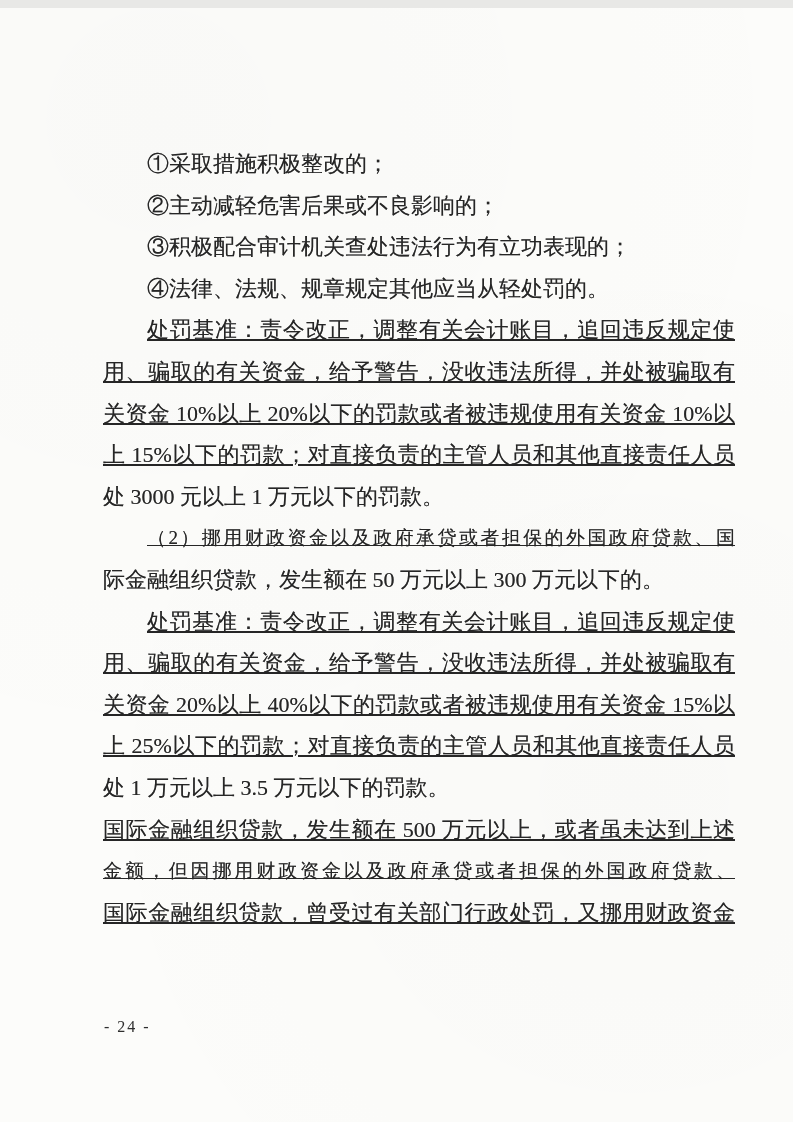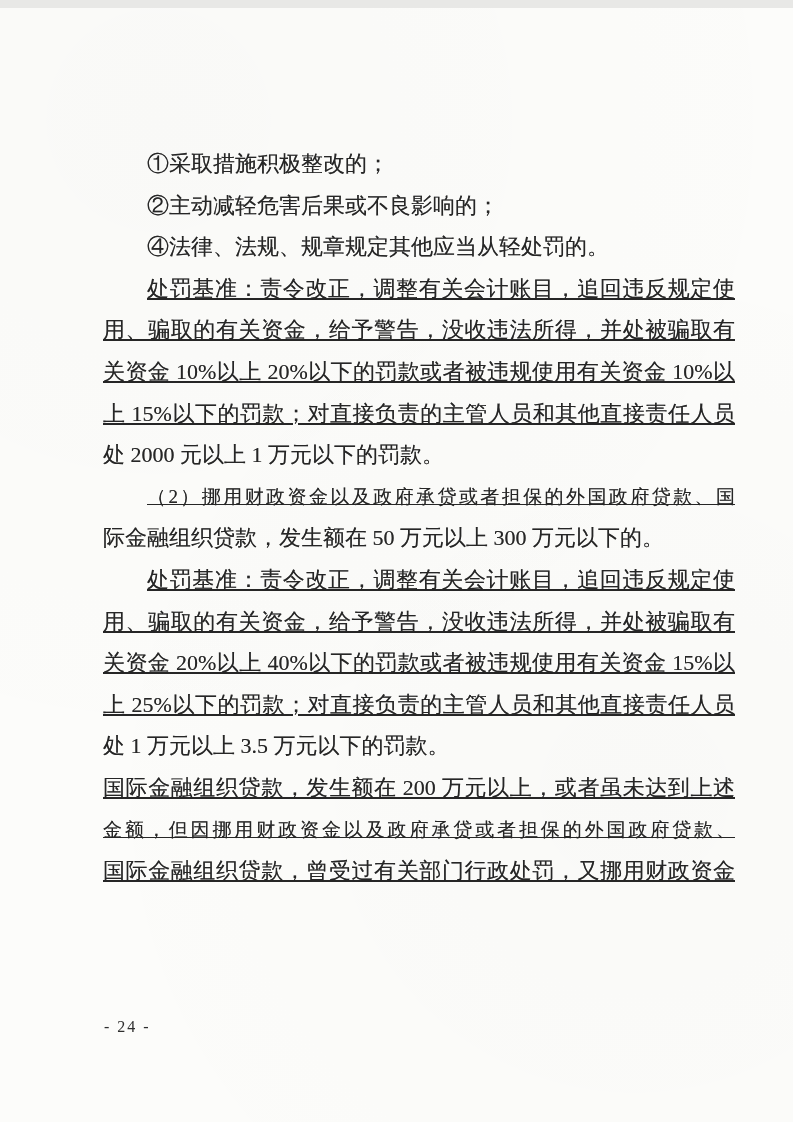--- a/index.html
+++ b/index.html
@@ -41,33 +41,34 @@
 </style>
 </head>
 <body>
 
 <div class="page">
 
   <div class="doc">
 
   <div class="line indent">①采取措施积极整改的；</div>
       <div class="line indent">②主动减轻危害后果或不良影响的；</div>
+      <div class="line indent">③积极配合审计机关查处违法行为有立功表现的；</div>
       <div class="line indent">④法律、法规、规章规定其他应当从轻处罚的。</div>
       <div class="line indent fill">处罚基准：责令改正，调整有关会计账目，追回违反规定使</div>
       <div class="line fill">用、骗取的有关资金，给予警告，没收违法所得，并处被骗取有</div>
       <div class="line fill">关资金 10%以上 20%以下的罚款或者被违规使用有关资金 10%以</div>
       <div class="line fill">上 15%以下的罚款；对直接负责的主管人员和其他直接责任人员</div>
-      <div class="line">处 2000 元以上 1 万元以下的罚款。</div>
+      <div class="line">处 3000 元以上 1 万元以下的罚款。</div>
       <div class="line indent fill tight">（2）挪用财政资金以及政府承贷或者担保的外国政府贷款、国</div>
       <div class="line">际金融组织贷款，发生额在 50 万元以上 300 万元以下的。</div>
       <div class="line indent fill">处罚基准：责令改正，调整有关会计账目，追回违反规定使</div>
       <div class="line fill">用、骗取的有关资金，给予警告，没收违法所得，并处被骗取有</div>
       <div class="line fill">关资金 20%以上 40%以下的罚款或者被违规使用有关资金 15%以</div>
       <div class="line fill">上 25%以下的罚款；对直接负责的主管人员和其他直接责任人员</div>
       <div class="line">处 1 万元以上 3.5 万元以下的罚款。</div>
-      <div class="line fill">国际金融组织贷款，发生额在 200 万元以上，或者虽未达到上述</div>
+      <div class="line fill">国际金融组织贷款，发生额在 500 万元以上，或者虽未达到上述</div>
       <div class="line fill tight">金额，但因挪用财政资金以及政府承贷或者担保的外国政府贷款、</div>
       <div class="line fill">国际金融组织贷款，曾受过有关部门行政处罚，又挪用财政资金</div>
     </div>
 
   <div class="footer">- 24 -</div>
 
 </div>
 
 </body></html>

